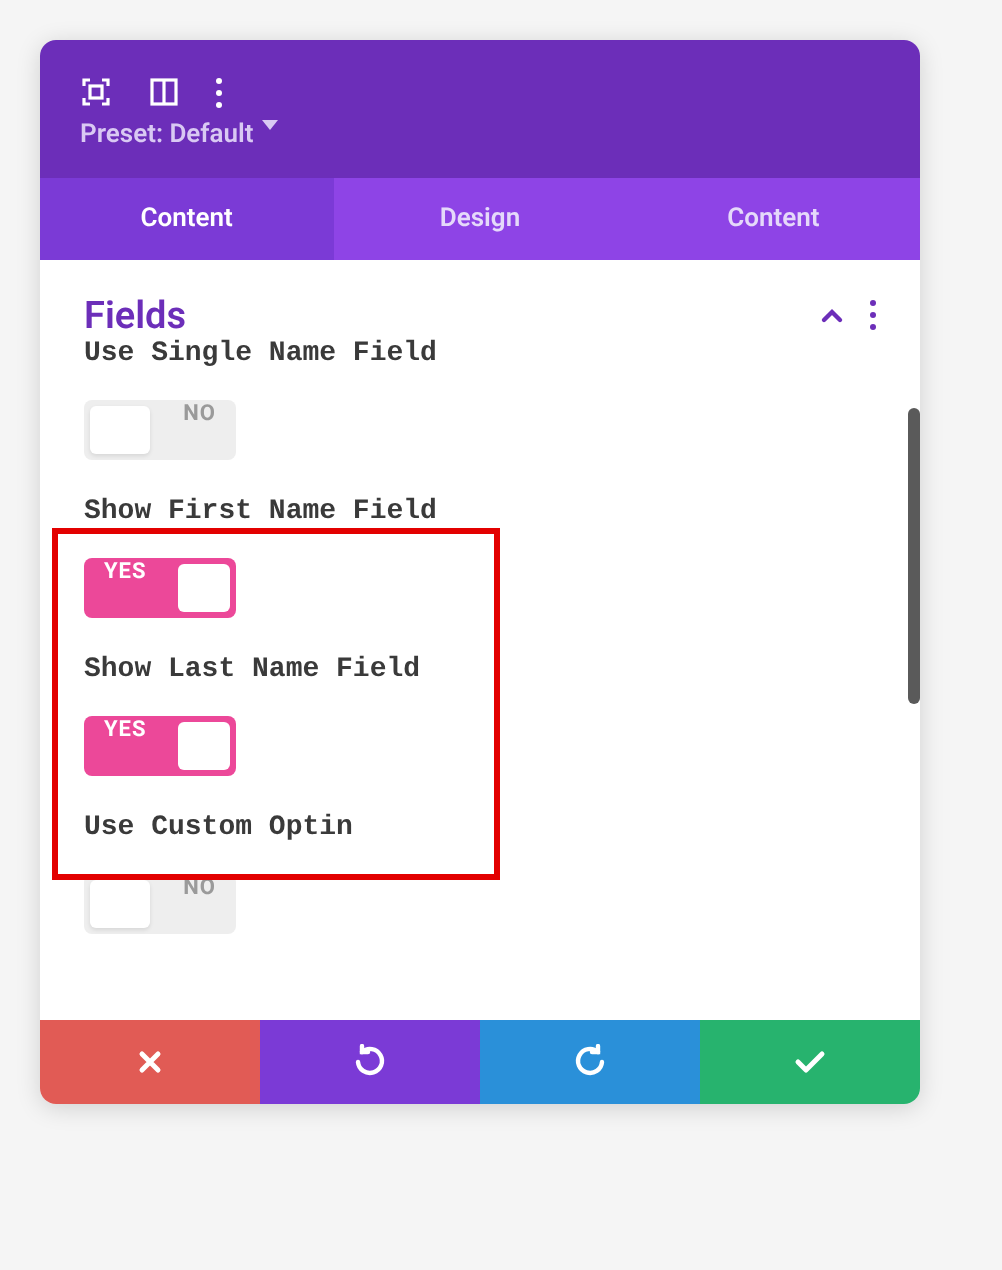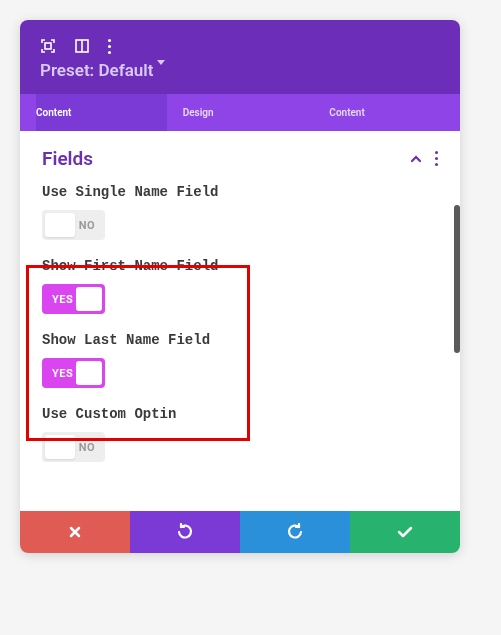--- a/index.html
+++ b/index.html
@@ -31,62 +31,62 @@
     font-size: 20px;
     font-weight: 700;
   }
   .header-icons {
     display: flex;
     gap: 18px;
     align-items: center;
   }
   .header-icons > * { cursor: pointer; }
   .preset {
-    font-size: 17px;
+    font-size: 13px;
     font-weight: 600;
     color: #d9c9f3;
     display: flex;
     align-items: flex-start;
     gap: 4px;
     cursor: pointer;
   }
   .caret-down {
     width: 0; height: 0;
     border-left: 4px solid transparent;
     border-right: 4px solid transparent;
     border-top: 5px solid #d9c9f3;
   }
   .tabs {
     display: flex;
     background: #8e44e6;
     color: #fff;
   }
   .tab {
     flex: 1;
+    text-align: center;
     padding: 13px 0;
-    font-size: 10px;
+    font-size: 13px;
     font-weight: 600;
     cursor: pointer;
     color: #e5d9fa;
-    margin-left: 16px;
   }
   .tab.active {
     background: #7b3ad6;
     color: #fff;
   }
   .content {
     padding: 16px 22px 12px 22px;
     position: relative;
     min-height: 380px;
   }
   .section-header {
     display: flex;
     justify-content: space-between;
     align-items: center;
-    margin-bottom: 14px;
+    margin-bottom: 0;
   }
   .section-title {
     color: #6c2eb9;
     font-size: 19px;
     font-weight: 600;
   }
   .section-actions {
     display: flex;
     gap: 12px;
     align-items: center;
@@ -98,24 +98,24 @@
   }
   .field-label {
     font-size: 14px;
     font-weight: 600;
     color: #3a3a3a;
     margin-bottom: 10px;
     font-family: Liberation Mono, monospace;
   }
   .toggle {
     display: inline-flex;
-    align-items: center;
+    align-items: flex-start;
     border-radius: 4px;
     height: 30px;
-    width: 63px;
+    width: 76px;
     cursor: pointer;
     position: relative;
     font-size: 11px;
     font-weight: 700;
     letter-spacing: 0.5px;
   }
   .toggle.off {
     background: #eeeeee;
     color: #9a9a9a;
     justify-content: flex-end;
@@ -125,21 +125,21 @@
     position: absolute;
     left: 3px;
     top: 3px;
     width: 30px;
     height: 24px;
     background: #fff;
     border-radius: 3px;
     box-shadow: 0 1px 2px rgba(0,0,0,0.1);
   }
   .toggle.on {
-    background: #d946ef;
+    background: #ec4899;
     color: #fff;
     justify-content: flex-start;
     padding-left: 10px;
   }
   .toggle.on .knob {
     position: absolute;
     right: 3px;
     top: 3px;
     width: 26px;
     height: 24px;

